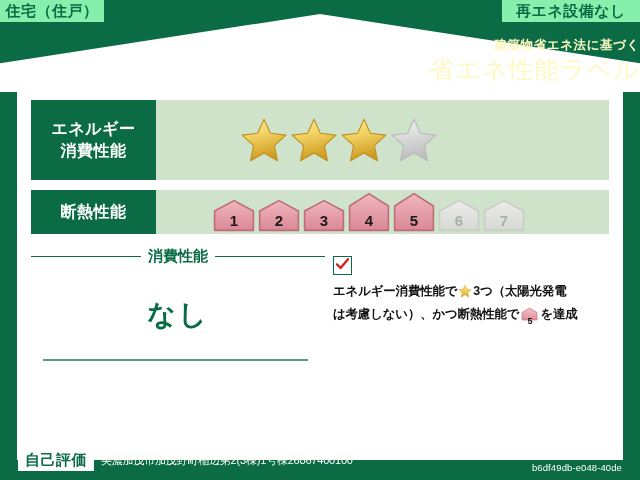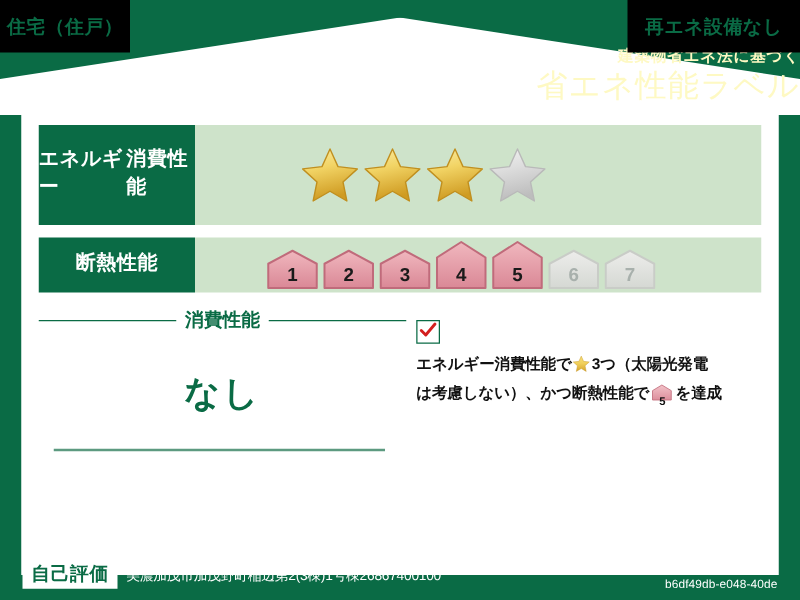--- a/index.html
+++ b/index.html
@@ -6,24 +6,24 @@
   body{
     width:640px;height:480px;overflow:hidden;
     background:#0a6b45;
     font-family:"Liberation Sans","DejaVu Sans",sans-serif;
     -webkit-font-smoothing:antialiased;
   }
   .label-root{position:relative;width:640px;height:480px;background:#0a6b45;}
 
   
   .corner-badge{
-    position:absolute;top:0;background:#000000;color:#0a6b45;
+    position:absolute;top:0;background:#86efac;color:#0a6b45;
     font-weight:bold;font-size:15px;letter-spacing:.5px;
     display:flex;align-items:center;justify-content:center;
-    height:42px;
+    height:22px;
   }
   .badge-left{left:0;width:104px;}
   .badge-right{right:0;width:138px;}
 
   
   .roof{
     position:absolute;left:0;top:0;width:640px;height:92px;
     background:#0a6b45;overflow:hidden;
   }
   .roof-tri{
@@ -43,22 +43,22 @@
     position:absolute;left:17px;top:88px;width:606px;height:372px;
     background:#ffffff;
   }
 
   
   .row{display:flex;align-items:stretch;margin:0 14px;}
   .row-energy{height:80px;margin-top:12px;}
   .row-insul{height:44px;margin-top:10px;border-radius:22px;}
   .row-key{
     background:#0a6b45;color:#fff;font-weight:bold;
-    display:flex;flex-direction:row;align-items:center;justify-content:center;
-    width:125px;flex:0 0 125px;font-size:16px;line-height:1.35;letter-spacing:.5px;font-family:Liberation Mono, monospace;
+    display:flex;flex-direction:column;align-items:center;justify-content:center;
+    width:125px;flex:0 0 125px;font-size:16px;line-height:1.35;letter-spacing:.5px;
   }
   .row-val{
     background:#cee3ca;flex:1;display:flex;align-items:center;
   }
   .stars{display:flex;align-items:center;gap:2px;margin-left:84px;}
   .star-svg{width:48px;height:48px;display:block;}
 
   
   .houses{display:flex;align-items:flex-end;gap:3px;margin-left:57px;}
   .house{position:relative;display:flex;align-items:flex-end;justify-content:center;}

